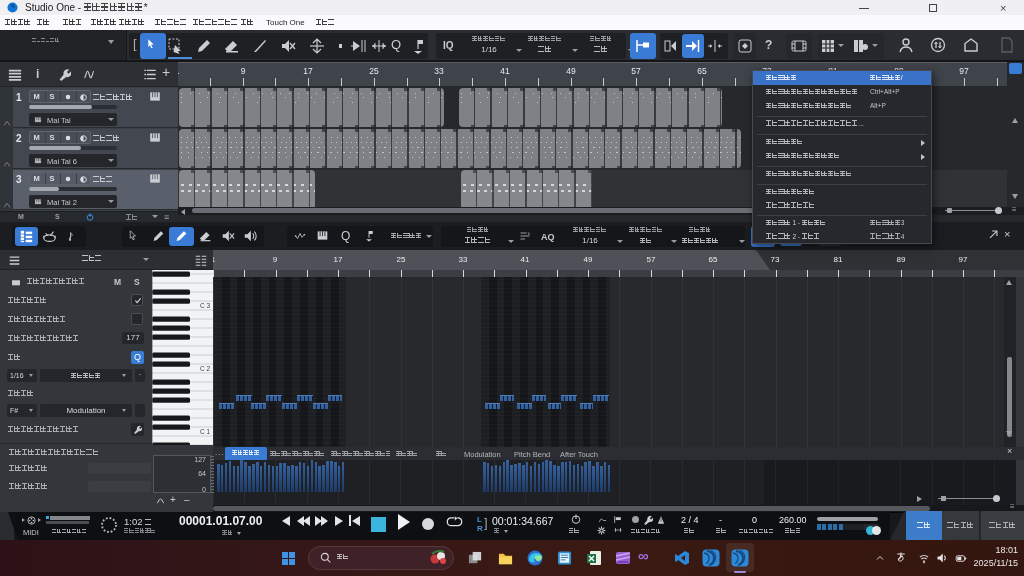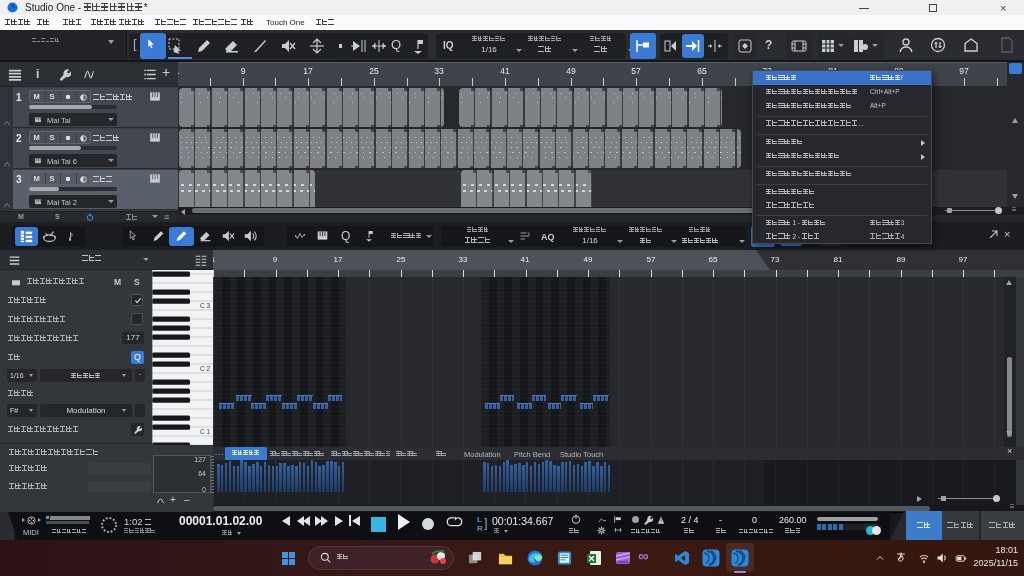--- a/index.html
+++ b/index.html
@@ -557,21 +557,21 @@
 <div class="a" style="left:580px;top:403px;width:13px;height:6px;background:repeating-linear-gradient(90deg,#35629e 0 2.9px,#111b2e 2.9px 3.9px);border-top:1px solid #4f7cb8;"></div>
 <div class="a" style="left:213px;top:447px;width:811px;height:13px;background:#2b2d32;"></div>
 <div class="a" style="left:215px;top:448px;font-size:8px;color:#c6c9cd;letter-spacing:1px">...</div>
 <div class="a" style="left:225px;top:447px;width:42px;height:13px;background:#3a7bd5;border-radius:2px 2px 0 0;text-align:center;font-size:5.8px;line-height:13px;color:#fff"><i class="j"></i><i class="j"></i><i class="j"></i><i class="j"></i><i class="j"></i></div>
 <div class="a" style="left:270px;top:451px;font-size:5.8px;color:#b4b7bc"><i class="j"></i><i class="j"></i><i class="j"></i><i class="j"></i><i class="j"></i><i class="j"></i><i class="j"></i><i class="j"></i><i class="j"></i><i class="j"></i></div>
 <div class="a" style="left:331px;top:451px;font-size:5.8px;color:#b4b7bc"><i class="j"></i><i class="j"></i><i class="j"></i><i class="j"></i><i class="j"></i><i class="j"></i><i class="j"></i><i class="j"></i><i class="j"></i><i class="j"></i><i class="j"></i></div>
 <div class="a" style="left:396px;top:451px;font-size:5.8px;color:#b4b7bc"><i class="j"></i><i class="j"></i><i class="j"></i><i class="j"></i></div>
 <div class="a" style="left:436px;top:451px;font-size:5.8px;color:#b4b7bc"><i class="j"></i><i class="j"></i></div>
 <div class="a" style="left:464px;top:450px;font-size:7.5px;color:#b4b7bc;">Modulation</div>
 <div class="a" style="left:514px;top:450px;font-size:7.5px;color:#b4b7bc;">Pitch Bend</div>
-<div class="a" style="left:560px;top:450px;font-size:7.5px;color:#b4b7bc;">Studio Touch</div>
+<div class="a" style="left:560px;top:450px;font-size:7.5px;color:#b4b7bc;">After Touch</div>
 <div class="a" style="left:213px;top:460px;width:803px;height:45px;background:#1e2024;background-image:repeating-linear-gradient(90deg,rgba(255,255,255,0.05) 0 1px,transparent 1px 31.25px)"></div>
 <div class="a" style="left:764px;top:460px;width:252px;height:45px;background:rgba(0,0,0,0.16);"></div>
 <div class="a" style="left:217.0px;top:464px;width:2.6px;height:28px;background:linear-gradient(#35619f,#1e3a66)"></div>
 <div class="a" style="left:220.9px;top:465px;width:2.6px;height:27px;background:linear-gradient(#35619f,#1e3a66)"></div>
 <div class="a" style="left:224.8px;top:463px;width:2.6px;height:29px;background:linear-gradient(#35619f,#1e3a66)"></div>
 <div class="a" style="left:228.7px;top:461px;width:2.6px;height:31px;background:linear-gradient(#35619f,#1e3a66)"></div>
 <div class="a" style="left:232.6px;top:466px;width:2.6px;height:26px;background:linear-gradient(#35619f,#1e3a66)"></div>
 <div class="a" style="left:236.5px;top:466px;width:2.6px;height:26px;background:linear-gradient(#35619f,#1e3a66)"></div>
 <div class="a" style="left:240.4px;top:460px;width:2.6px;height:32px;background:linear-gradient(#35619f,#1e3a66)"></div>
 <div class="a" style="left:244.3px;top:462px;width:2.6px;height:30px;background:linear-gradient(#35619f,#1e3a66)"></div>
@@ -761,21 +761,21 @@
 <div class="a" style="left:23px;top:528px;font-size:7.5px;color:#c6c9cd;">MIDI</div>
 <div class="a" style="left:46px;top:516px;width:3px;height:3px;background:#35a8dc;"></div>
 <div class="a" style="left:50px;top:516px;width:40px;height:3.5px;background:#84878c;"></div>
 <div class="a" style="left:46px;top:521px;width:43px;height:2.5px;background:#4a4d52;"></div>
 <div class="a" style="left:52px;top:528px;font-size:5.2px;color:#c6c9cd;"><i class="j"></i><i class="j"></i><i class="j"></i><i class="j"></i><i class="j"></i><i class="j"></i><i class="j"></i></div>
 <svg class="a" style="left:100px;top:516px" width="18" height="18" viewBox="0 0 18 18">
     <circle cx="9" cy="9" r="7" fill="none" stroke="#b9bcc0" stroke-width="1.8" stroke-dasharray="1.8 1.9"></circle>
   </svg>
 <div class="a" style="left:124px;top:516px;font-size:9.5px;color:#d6d9dd;">1:02 <span style="font-size:7.5px"><i class="j"></i></span></div>
 <div class="a" style="left:124px;top:528px;font-size:5.6px;color:#9da0a5;"><i class="j"></i><i class="j"></i><i class="j"></i><i class="j"></i><i class="j"></i><i class="j"></i></div>
-<div class="a" style="left:179px;top:514px;font-size:12px;color:#eceef0;font-weight:bold">00001.01.02.00</div>
+<div class="a" style="left:179px;top:514px;font-size:12px;color:#eceef0;font-weight:bold">00001.01.07.00</div>
 <div class="a" style="left:222px;top:530px;font-size:6px;color:#9da0a5;"><i class="j"></i><i class="j"></i></div>
 <div class="a" style="left:237px;top:532px;width:0;height:0;border-left:2.5px solid transparent;border-right:2.5px solid transparent;border-top:3px solid #9da0a5"></div>
 <div class="a" style="left:282px;top:516px;width:0;height:0;border-top:5.0px solid transparent;border-bottom:5.0px solid transparent;border-right:8px solid #e2e4e7"></div>
 <div class="a" style="left:297px;top:516px;width:0;height:0;border-top:5.0px solid transparent;border-bottom:5.0px solid transparent;border-right:7px solid #e2e4e7"></div>
 <div class="a" style="left:303px;top:516px;width:0;height:0;border-top:5.0px solid transparent;border-bottom:5.0px solid transparent;border-right:7px solid #e2e4e7"></div>
 <div class="a" style="left:315px;top:516px;width:0;height:0;border-top:5.0px solid transparent;border-bottom:5.0px solid transparent;border-left:7px solid #e2e4e7"></div>
 <div class="a" style="left:321px;top:516px;width:0;height:0;border-top:5.0px solid transparent;border-bottom:5.0px solid transparent;border-left:7px solid #e2e4e7"></div>
 <div class="a" style="left:335px;top:516px;width:0;height:0;border-top:5.0px solid transparent;border-bottom:5.0px solid transparent;border-left:8px solid #e2e4e7"></div>
 <div class="a" style="left:349px;top:515px;width:2px;height:11px;background:#e2e4e7;"></div>
 <div class="a" style="left:352px;top:516px;width:0;height:0;border-top:5.0px solid transparent;border-bottom:5.0px solid transparent;border-right:8px solid #e2e4e7"></div>

